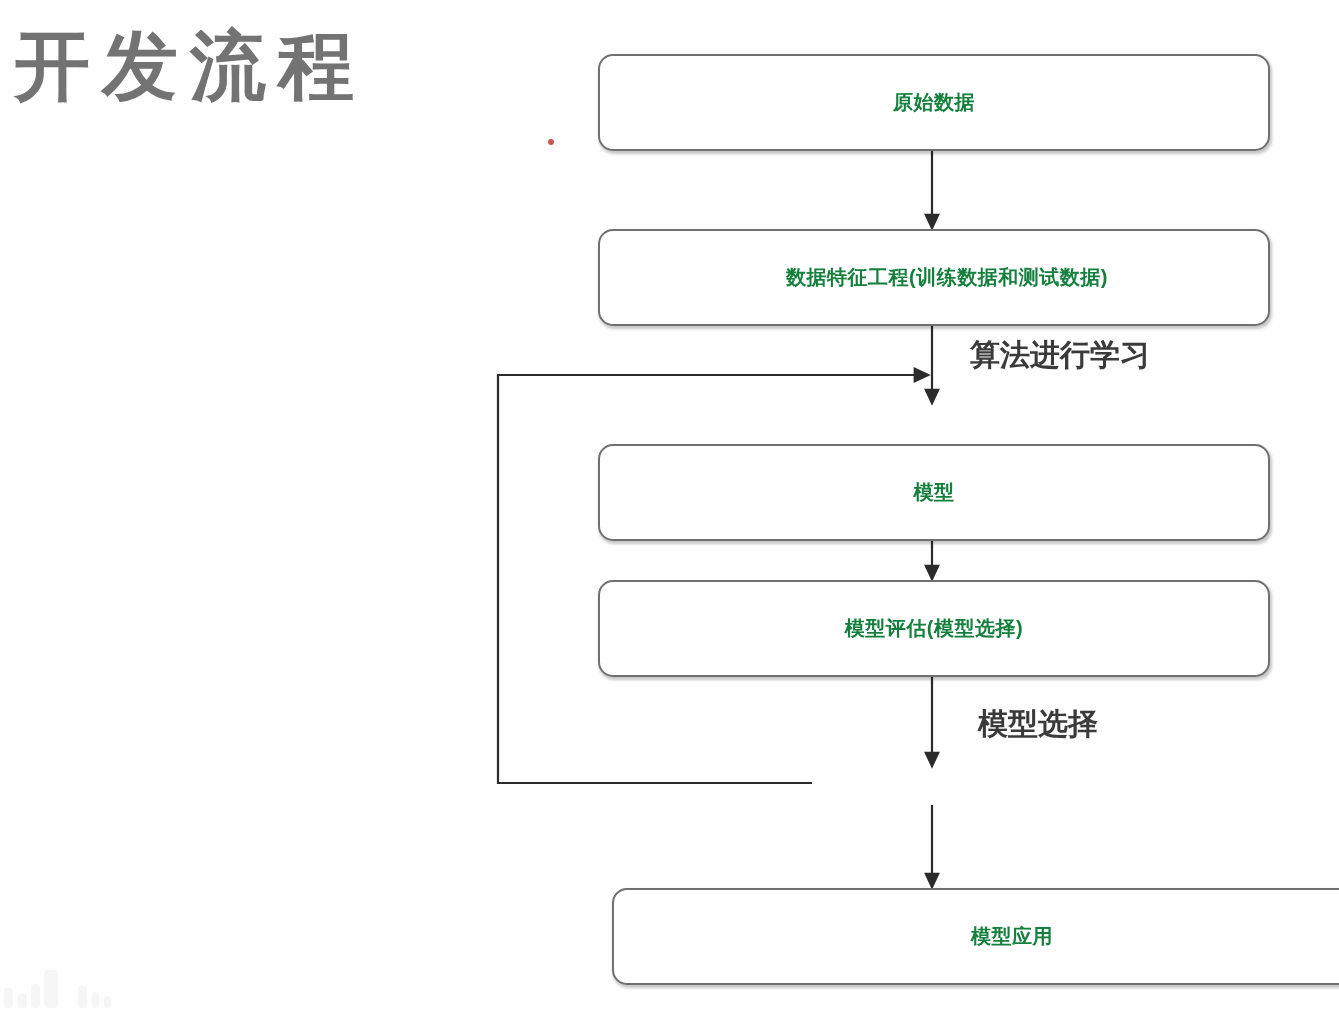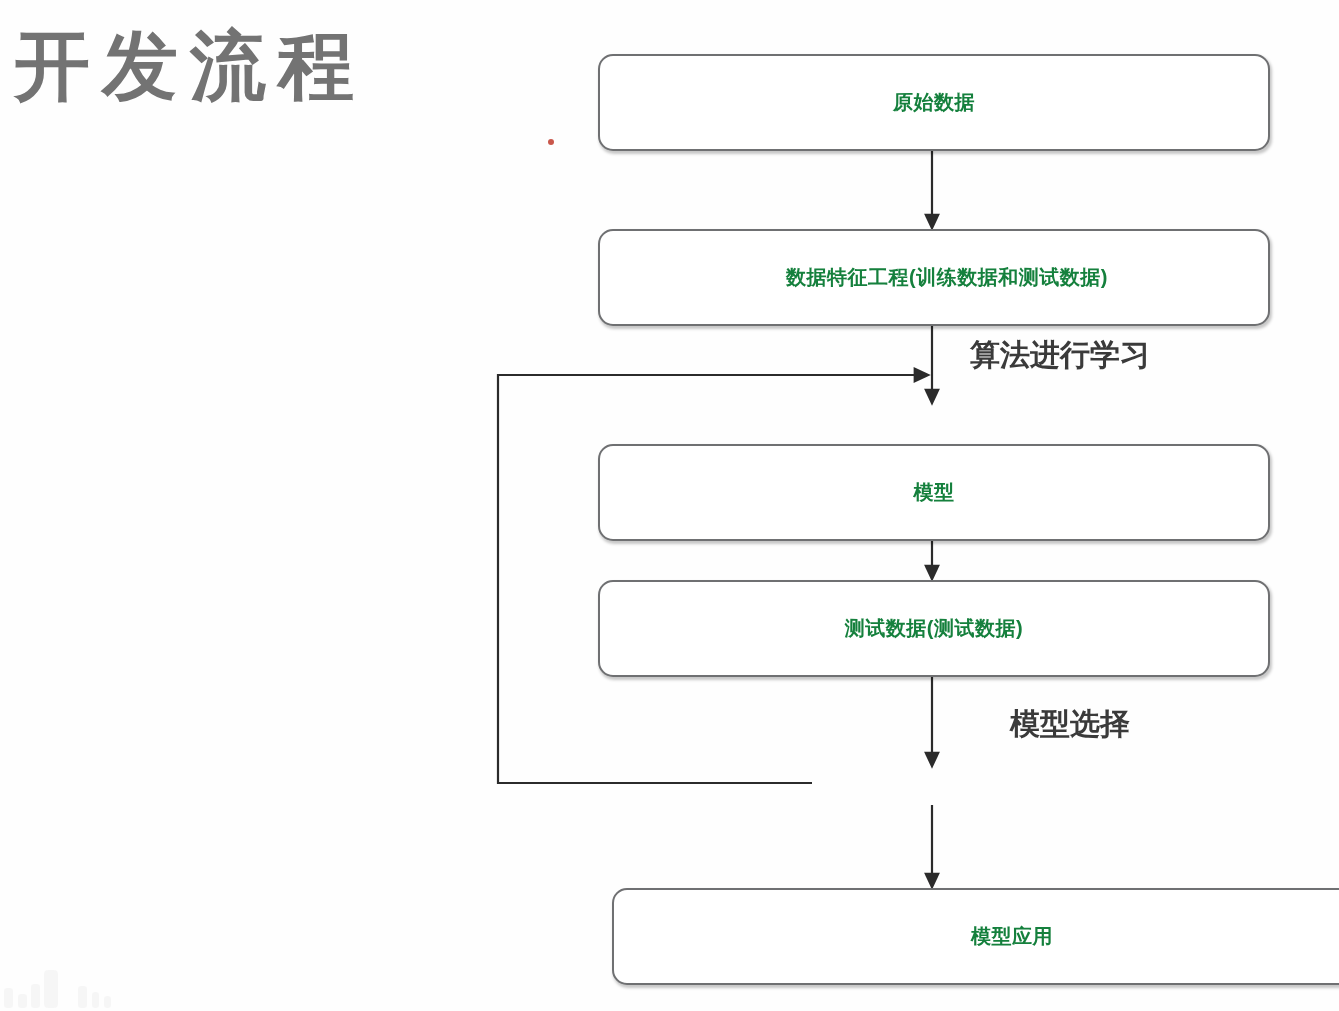--- a/index.html
+++ b/index.html
@@ -154,24 +154,24 @@
     <span class="box-label">数据特征工程(训练数据和测试数据)</span>
   </div>
 
   <div class="edge-label" style="left:970px; top:340px;">算法进行学习</div>
 
   <div class="flow-box" style="left:598px; top:404px; width:672px; height:97px;margin-top:40px;">
     <span class="box-label">模型</span>
   </div>
 
   <div class="flow-box" style="left:598px; top:580px; width:672px; height:97px;">
-    <span class="box-label">测试数据(测试数据)</span>
+    <span class="box-label">模型评估(模型选择)</span>
   </div>
 
-  <div class="edge-label" style="left:1010px; top:709px;">模型选择</div>
+  <div class="edge-label" style="left:978px; top:709px;">模型选择</div>
 
 
   <div class="flow-box" style="left:612px; top:888px; width:800px; height:97px;">
     <span class="box-label">模型应用</span>
   </div>
 
   <div id="red-dot"></div>
 
   <svg id="watermark" viewBox="0 0 140 46" xmlns="http://www.w3.org/2000/svg">
     <g fill="#f0f0f0">

